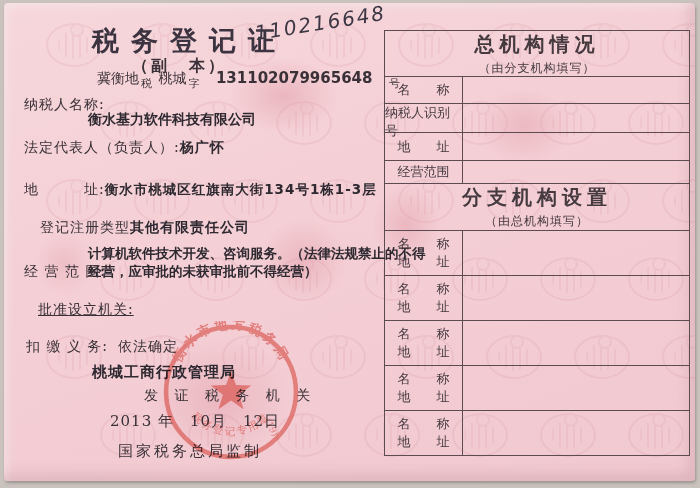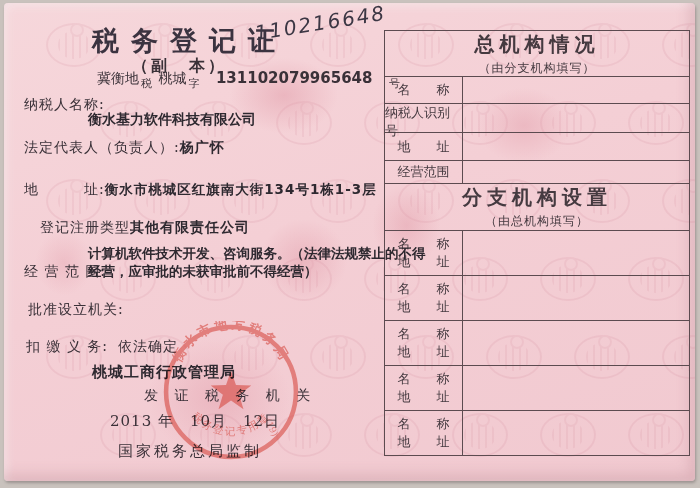--- a/index.html
+++ b/index.html
@@ -45,21 +45,21 @@
   .val{font-family:"DejaVu Sans","Liberation Sans",sans-serif;font-weight:bold;color:var(--c-value_text);font-size:14px;}
   .f-name-l{left:20px;top:93px;}
   .f-name-v{left:84px;top:108px;}
   .f-rep{left:20px;top:136px;}
   .f-addr{left:20px;top:178px;}
   .f-addr .val{font-size:13.5px;}
   .f-regtype{left:36px;top:216px;}
   .f-scope1{left:84px;top:242px;font-size:13.5px;z-index:6;}
   .f-scope-l{left:20px;top:260px;}
   .f-scope2{left:84px;top:260px;font-size:13.5px;}
-  .f-approve{left:24px;top:298px;}
+  .f-approve{left:34px;top:298px;text-decoration:underline;}
   .f-withhold{left:22px;top:335px;}
   .f-withhold .wval{margin-left:10px;letter-spacing:1px;}
   .bureau{left:88px;top:360px;font-size:15px;letter-spacing:1px;}
   .issuing{left:140px;top:384px;font-size:14px;letter-spacing:6px;}
   .date{left:106px;top:409px;font-size:15px;letter-spacing:1px;}
   .supervisor{left:114px;top:439px;font-size:15px;letter-spacing:3px;}
 
   .seal{position:absolute;left:156px;top:318px;width:142px;height:142px;z-index:7;opacity:.58;mix-blend-mode:multiply;}
 
   

